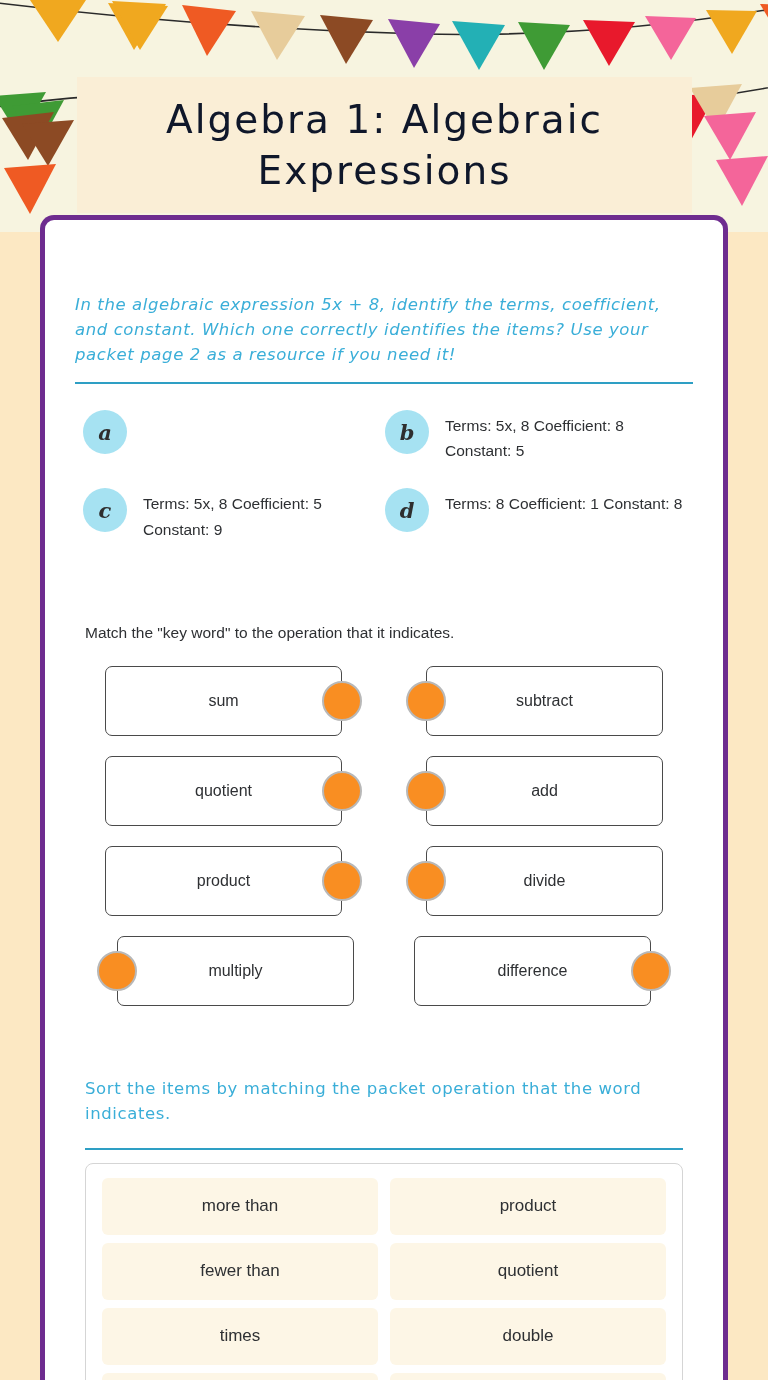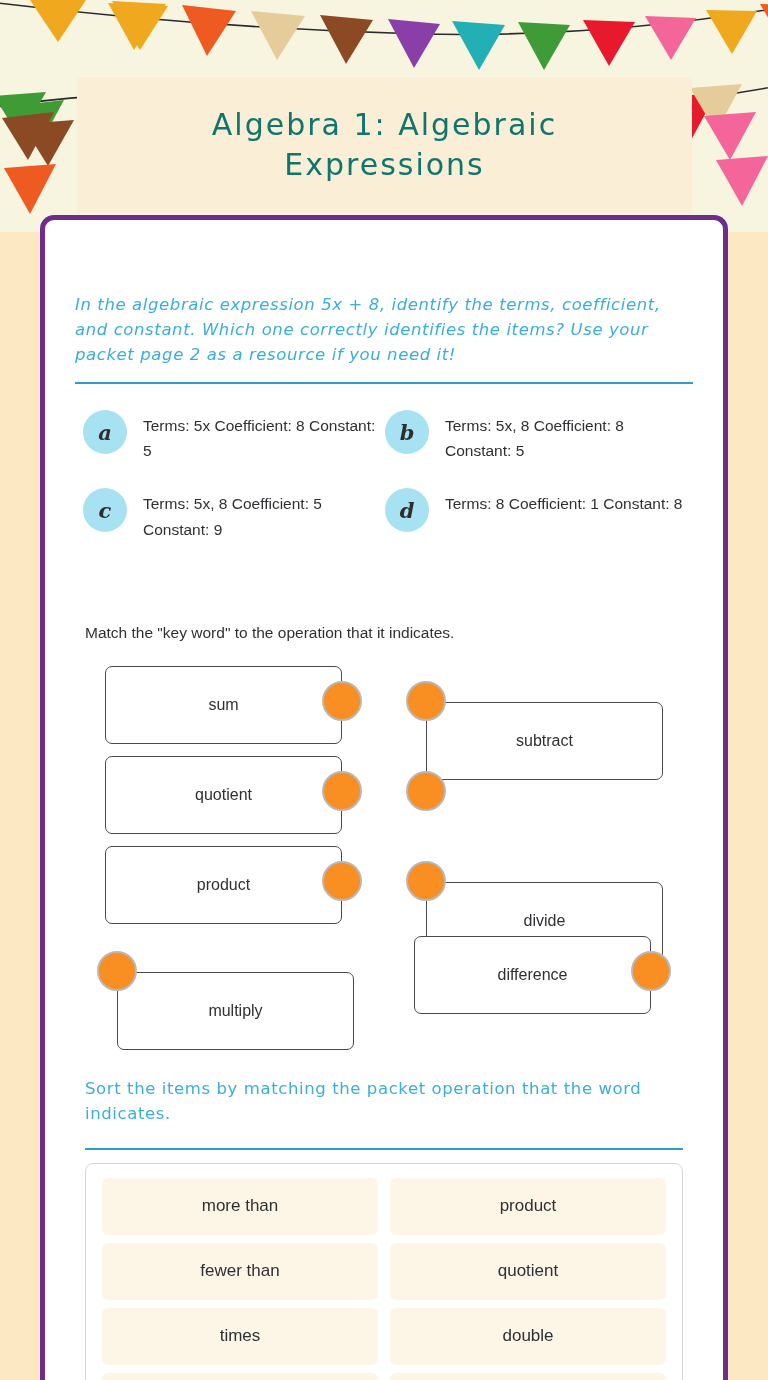--- a/index.html
+++ b/index.html
@@ -32,22 +32,22 @@
     top: 77px;
     width: 615px;
     height: 136px;
     background: #faeed6;
     display: flex;
     align-items: center;
     justify-content: center;
     z-index: 3;
   }
   #title-text {
-    color: #0f766e;
-    font-size: 30px;
+    color: #0f172a;
+    font-size: 39px;
     line-height: 1.32;
     text-align: center;
     font-family: "DejaVu Sans", sans-serif;
     font-weight: 400;
     letter-spacing: 2px;
     width: 460px;
   }
 
   
   #worksheet-card {
@@ -128,32 +128,32 @@
     grid-template-columns: 1fr 1fr;
     row-gap: 20px;
     padding: 24px 0 0 0;
   }
   .match-cell { position: relative; height: 70px; }
   .match-cell.left  { padding-right: 40px; }
   .match-cell.right { padding-left: 40px; }
   .match-box {
     position: absolute;
     top: 0;
-    height: 78px;
+    height: 70px;
     border: 1px solid #4a4a4a;
     border-radius: 7px;
     background: #fff;
     display: flex;
     align-items: center;
     justify-content: center;
     font-size: 16px;
     color: #2e3033;
   }
   .match-cell.left  .match-box { left: 30px;  right: 42px; border-radius: 7px; }
-  .match-cell.right .match-box { left: 42px;  right: 30px; border-radius: 7px; margin-top: 36px; }
+  .match-cell.right .match-box { left: 42px;  right: 30px; border-radius: 7px; }
   .match-dot {
     position: absolute;
     top: 15px;
     width: 40px;
     height: 40px;
     border-radius: 50%;
     background: #f98e22;
     border: 2px solid #b8b8b8;
     z-index: 2;
   }
@@ -244,21 +244,20 @@
   <div class="card-inner">
 
     <div id="q1-block">
       <div class="handwriting">In the algebraic expression 5x + 8, identify the terms, coefficient, and constant.  Which one correctly identifies the items?  Use your packet page 2 as a resource if you need it!</div>
       <hr class="divider-cyan">
     </div>
 
     <div id="choices-grid">
       <div class="choice">
         <div class="choice-bubble">a</div>
-        <div class="choice-text">Terms: 5x Coefficient: 8 Constant: 5</div>
       </div>
       <div class="choice">
         <div class="choice-bubble">b</div>
         <div class="choice-text">Terms: 5x, 8 Coefficient: 8 Constant: 5</div>
       </div>
       <div class="choice">
         <div class="choice-bubble">c</div>
         <div class="choice-text">Terms: 5x, 8 Coefficient: 5 Constant: 9</div>
       </div>
       <div class="choice">
@@ -277,20 +276,21 @@
       <div class="match-cell right">
         <div class="match-box">subtract</div>
         <div class="match-dot"></div>
       </div>
 
       <div class="match-cell left">
         <div class="match-box">quotient</div>
         <div class="match-dot"></div>
       </div>
       <div class="match-cell right">
+        <div class="match-box">add</div>
         <div class="match-dot"></div>
       </div>
 
       <div class="match-cell left">
         <div class="match-box">product</div>
         <div class="match-dot"></div>
       </div>
       <div class="match-cell right">
         <div class="match-box">divide</div>
         <div class="match-dot"></div>

